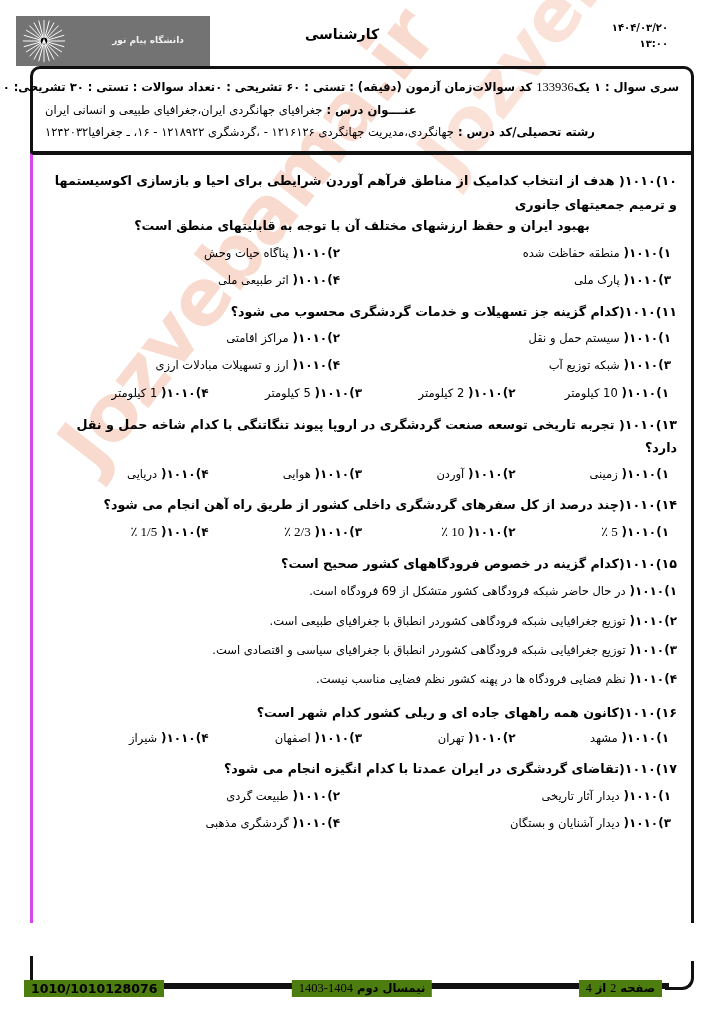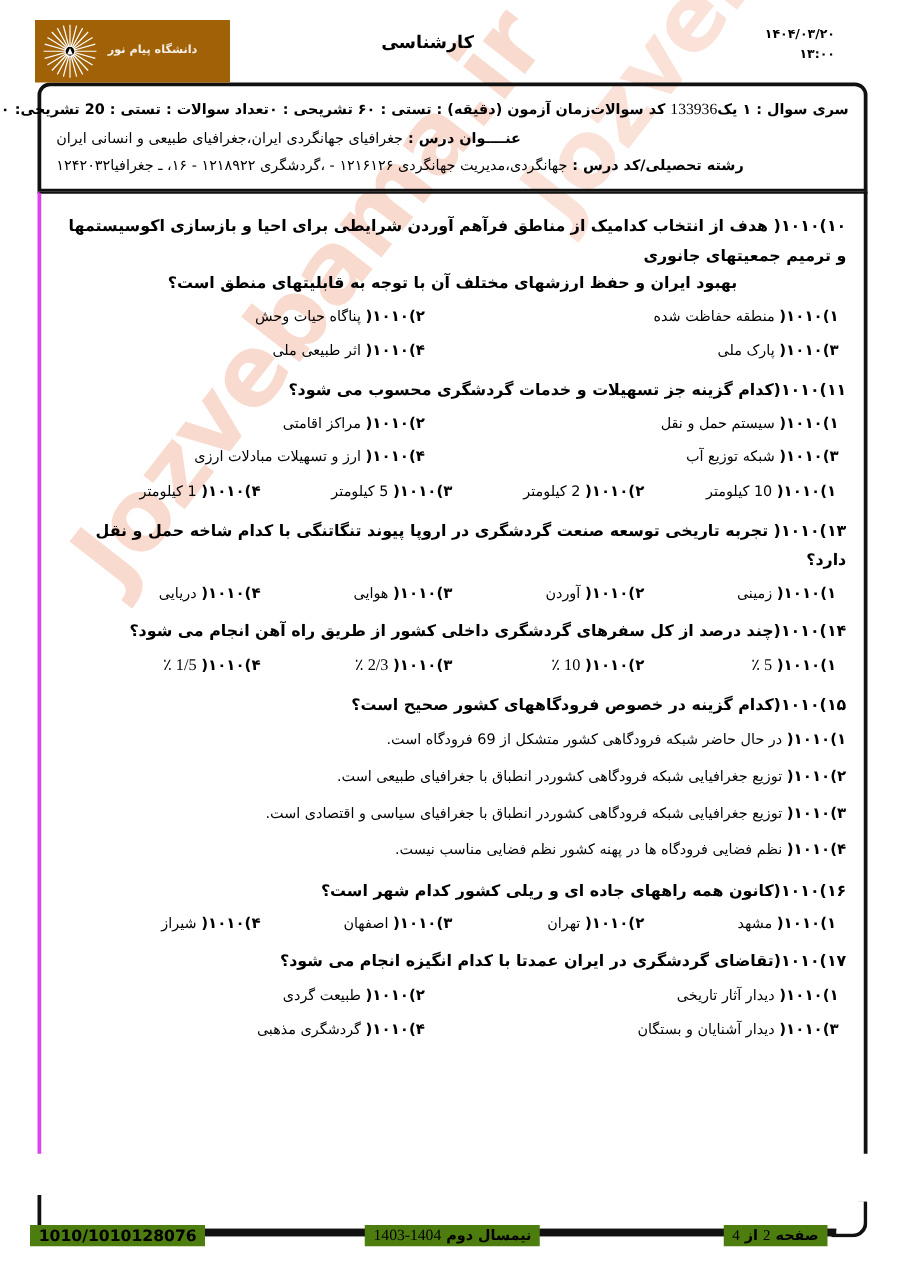--- a/index.html
+++ b/index.html
@@ -82,25 +82,25 @@
     position: absolute;
     left: 0; right: 0;
     top: 26px;
     text-align: center;
     font-size: 14px;
     font-weight: bold;
     padding-right: 40px;
   }
   .logo {
     position: absolute;
-    left: 28px;
+    left: 16px;
     top: 16px;
-    width: 156px;
+    width: 194px;
     height: 50px;
-    background: #a16207;
+    background: #737373;
     overflow: hidden;
   }
   .logo-text {
     position: absolute;
     right: 6px;
     top: 6px;
     width: 112px;
     height: 38px;
     color: #fff;
     font-size: 9px;
@@ -342,21 +342,21 @@
 
   <div class="infobox">
 
     <div class="info-row r1">
       <span class="info-seg">سری سوال : ۱ یک</span>
       <span class="info-seg">
         <span class="ltr-num">133936</span>
         <span>کد سوالات</span>
       </span>
       <span class="info-seg">زمان آزمون (دقیقه) : تستی : ۶۰    تشریحی : ۰</span>
-      <span class="info-seg">تعداد سوالات : تستی : 20    تشریحی: ۰</span>
+      <span class="info-seg">تعداد سوالات : تستی : ۳۰    تشریحی: ۰</span>
     </div>
 
     <div class="info-row r2" style="justify-content:flex-start;">
       <span class="info-seg" style="margin-right:auto;">
         <span>عنــــوان درس :</span>
         <span style="font-weight:normal;">جغرافیای جهانگردی ایران،جغرافیای طبیعی و انسانی ایران</span>
       </span>
     </div>
 
     <div class="info-row r3" style="justify-content:flex-start;">

